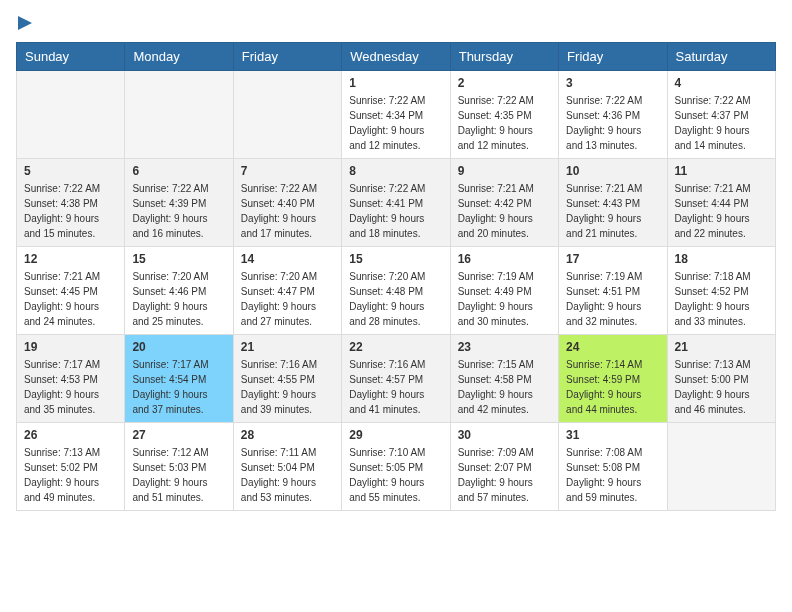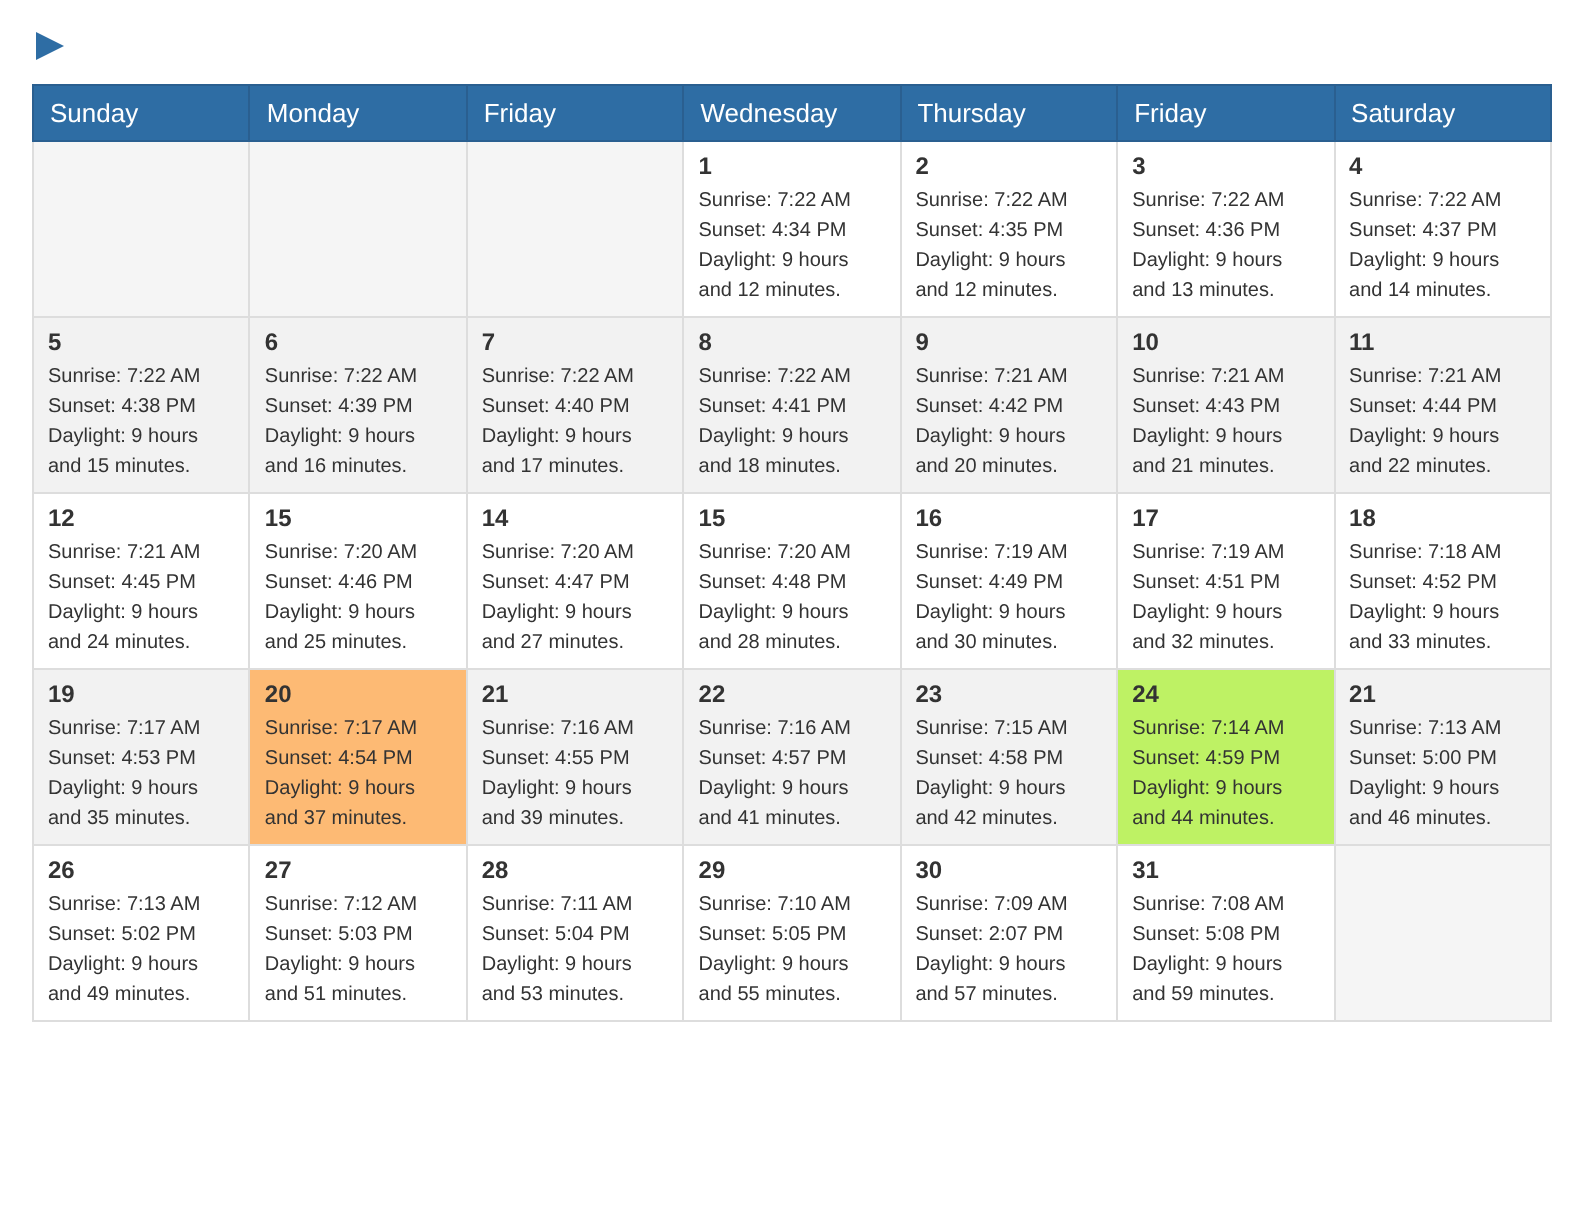--- a/index.html
+++ b/index.html
@@ -260,21 +260,21 @@
         </td>
       </tr>
       <tr>
         <td style="background: rgb(242, 242, 242);">
           <span class="day-num">19</span>
           <div class="day-info" style="white-space: pre-line;">Sunrise: 7:17 AM
 Sunset: 4:53 PM
 Daylight: 9 hours
 and 35 minutes.</div>
         </td>
-        <td style="background: #fdba74;">
+        <td style="background: #7dd3fc;">
           <span class="day-num">20</span>
           <div class="day-info" style="white-space: pre-line;">Sunrise: 7:17 AM
 Sunset: 4:54 PM
 Daylight: 9 hours
 and 37 minutes.</div>
         </td>
         <td style="background: rgb(242, 242, 242);">
           <span class="day-num">21</span>
           <div class="day-info" style="white-space: pre-line;">Sunrise: 7:16 AM
 Sunset: 4:55 PM

